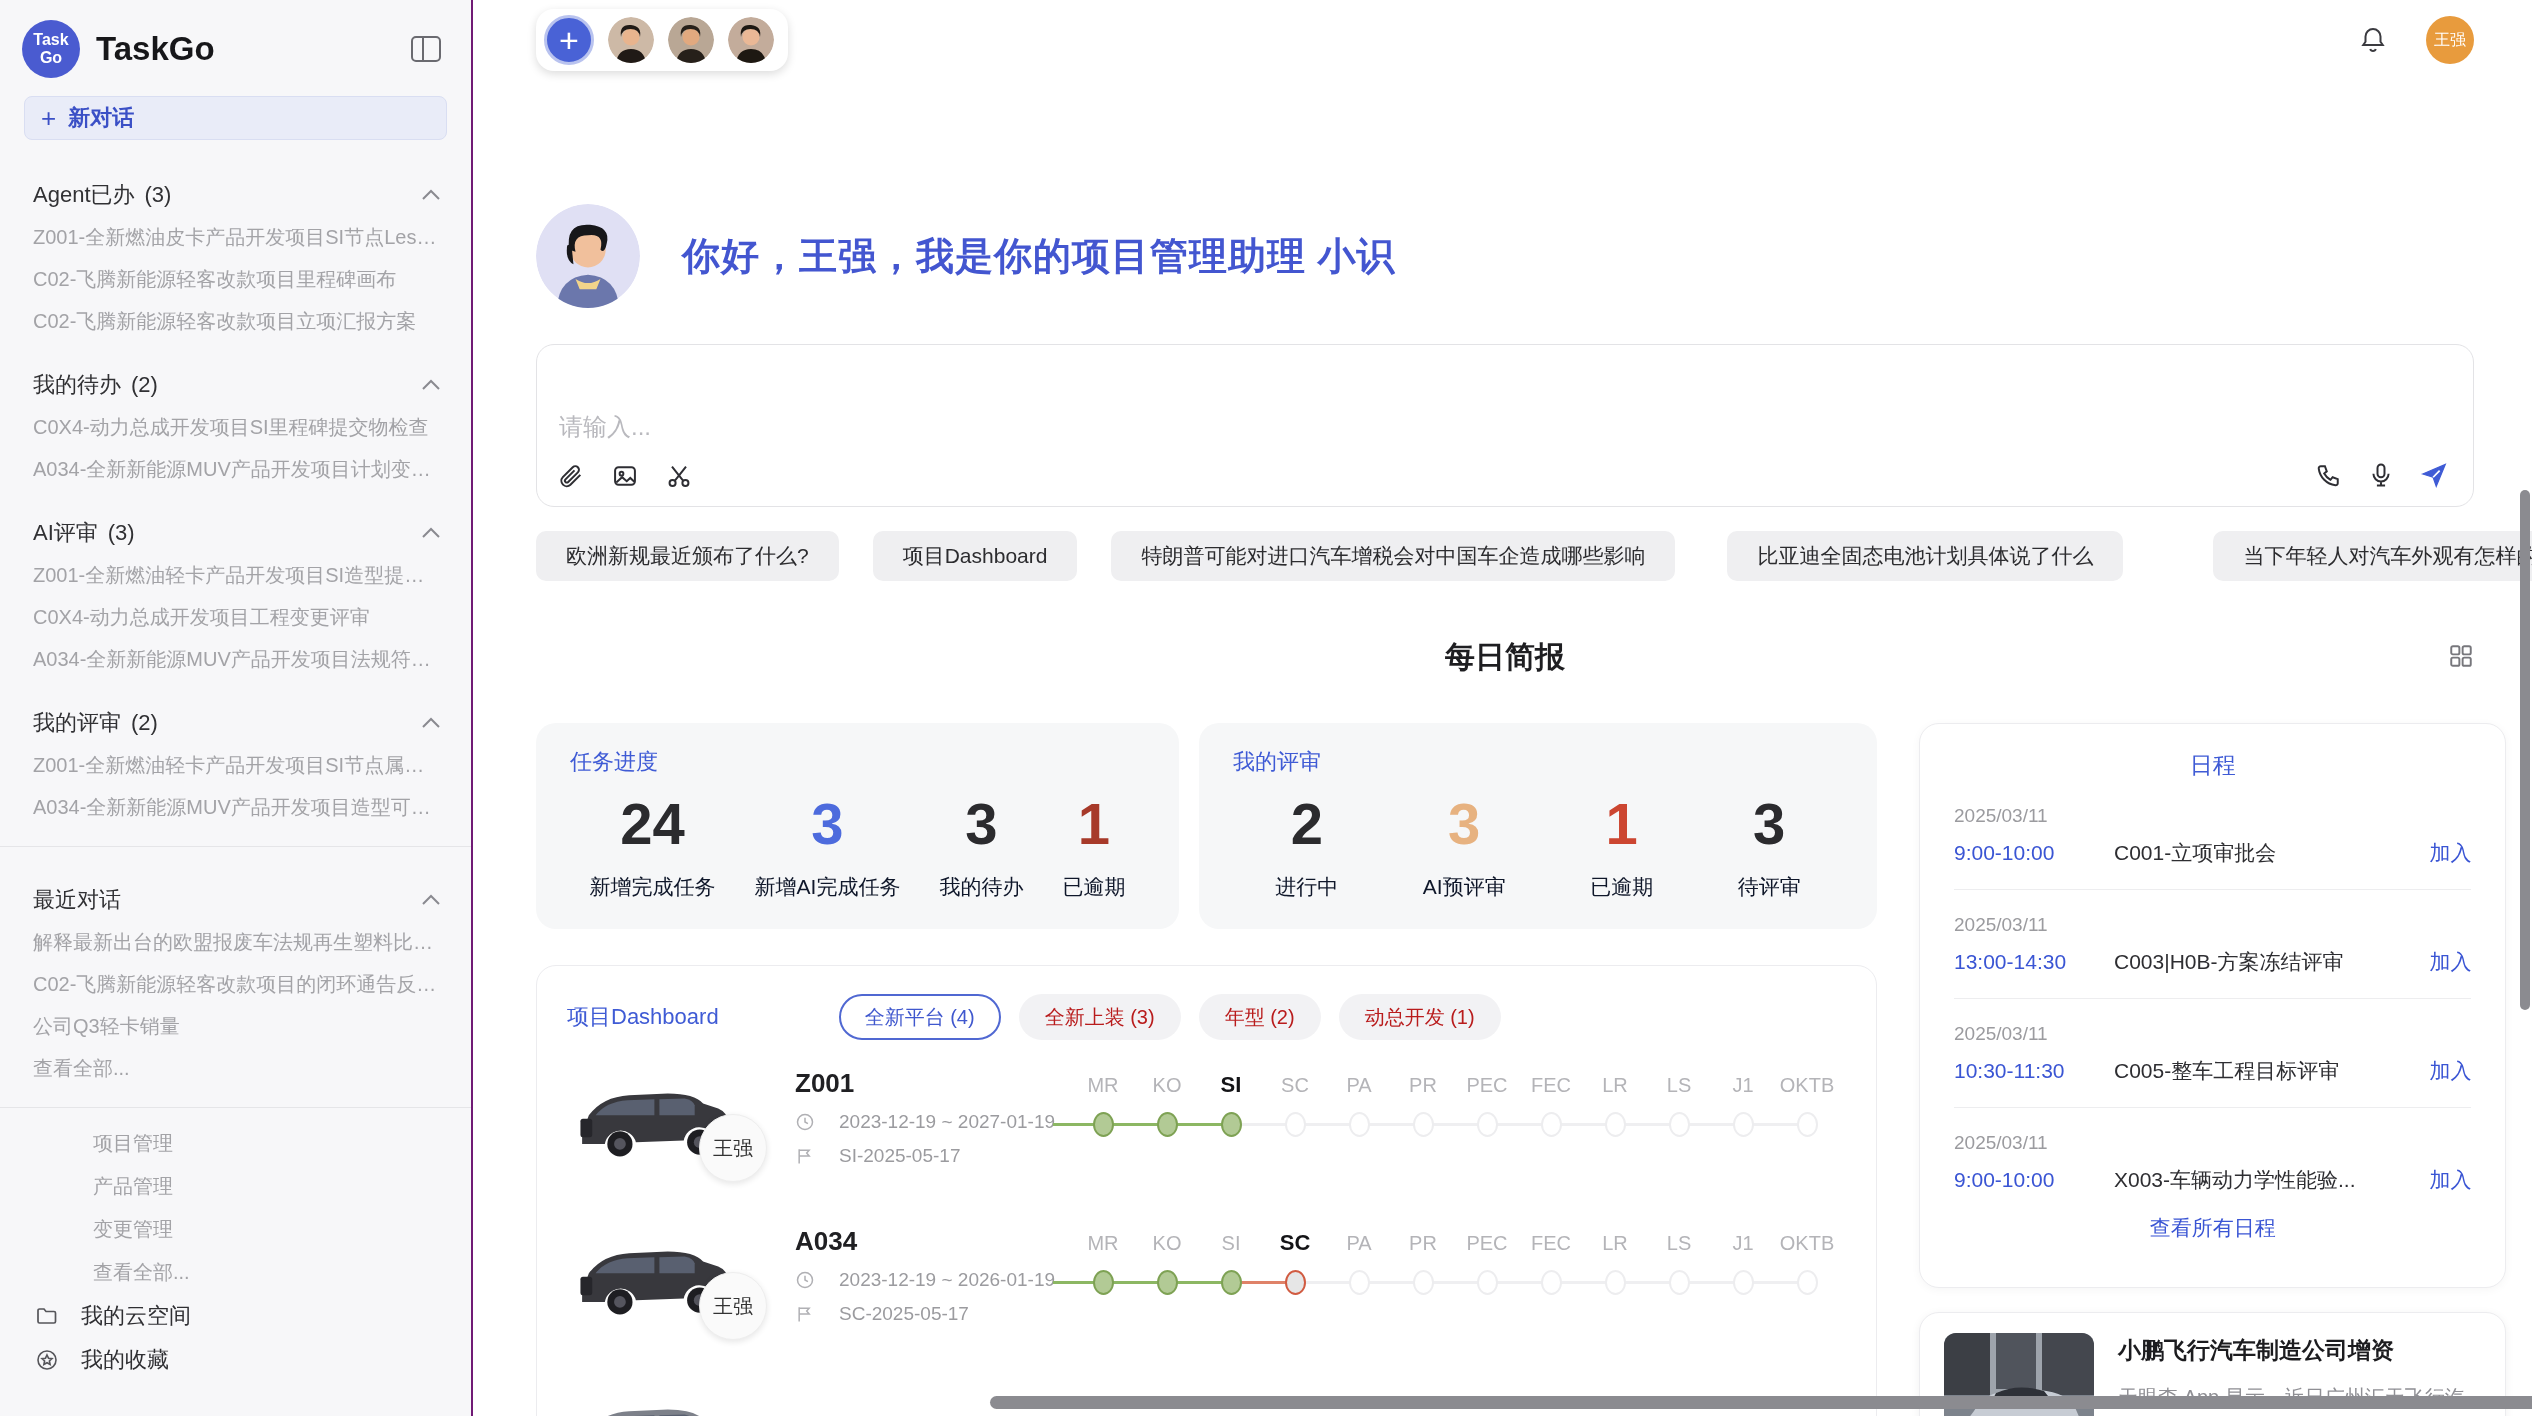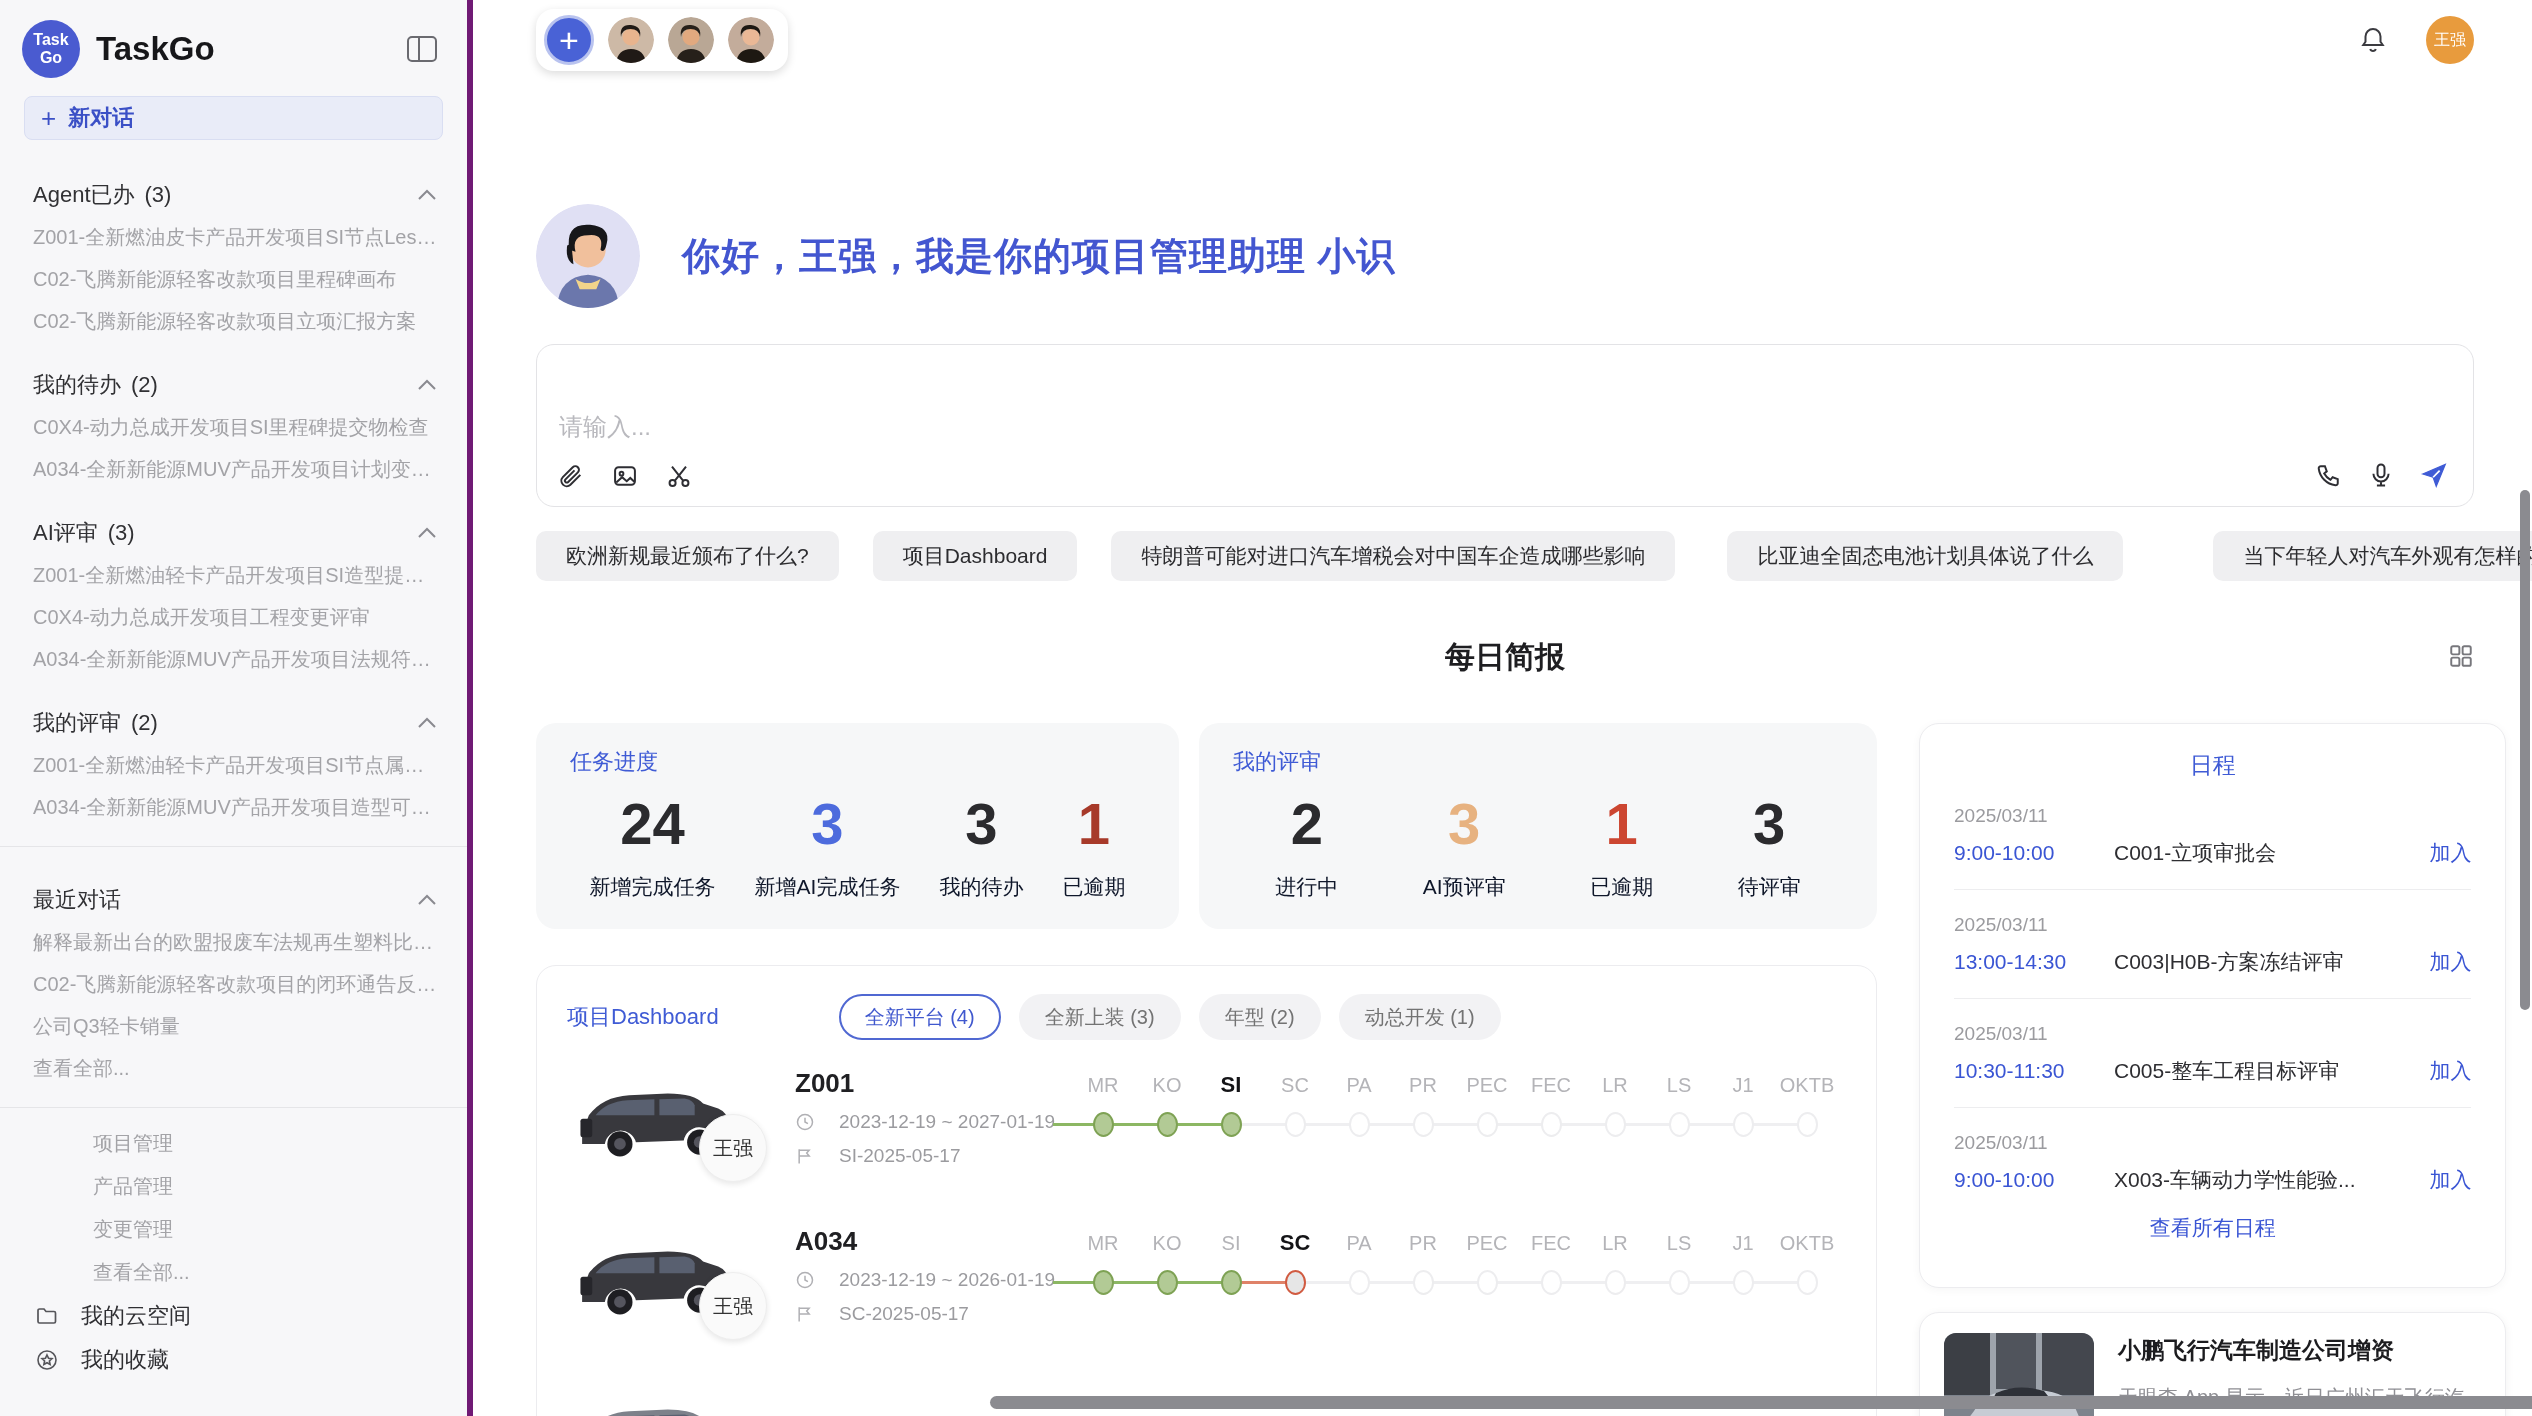--- a/index.html
+++ b/index.html
@@ -1,21 +1,21 @@
 <!DOCTYPE html>
 <html><head>
 <meta charset="utf-8">
 <style>
   * { margin:0; padding:0; box-sizing:border-box; }
   html,body { width:2532px; height:1416px; overflow:hidden; background:#fff;
     font-family:"Liberation Sans","DejaVu Sans",sans-serif; }
   .root { position:relative; width:2532px; height:1416px; display:flex; }
 
   
-  .sidebar { width:473px; height:100%; background:#f7f7f9; border-right:6px solid #701a75;
+  .sidebar { width:473px; height:100%; background:#f7f7f9; border-right:2px solid #701a75;
     padding:18px 0 0 0; flex:0 0 473px; overflow:hidden; }
   .side-head { display:flex; align-items:center; padding:0 30px 0 22px; height:62px; }
   .logo { width:58px; height:58px; border-radius:50%; background:#4a5bd0; color:#fff;
     display:flex; flex-direction:column; align-items:center; justify-content:center;
     font-size:16px; line-height:18px; font-weight:600; }
   .app-title { font-size:33px; font-weight:700; color:#17171a; margin-left:16px; flex:1; }
   .collapse-btn { width:30px; height:26px; border:2px solid #6a6a70; border-radius:5px; position:relative; cursor:pointer; }
   .collapse-btn::after { content:""; position:absolute; left:9px; top:0; bottom:0; width:2px; background:#6a6a70; }
   .new-chat { margin:16px 24px 10px 24px; height:44px; background:#e9ecf8; border:1px solid #d9def2;
     border-radius:8px; display:flex; align-items:center; padding:0 16px; color:#3b50c6;
@@ -85,21 +85,21 @@
   .stat-item { text-align:center; }
   .stat-val { font-size:58px; font-weight:700; line-height:78px;text-align:center; }
   .stat-lab { font-size:21px; color:#0f172a; margin-top:10px; }
 
   .dash-card { margin-top:36px; background:#fff; border:1px solid #ececef; border-radius:20px;
     height:480px; padding:28px 30px 0 30px; overflow:hidden; }
   .dash-head { display:flex; align-items:center; }
   .dash-title { color:#3f5bd5; font-size:22px; margin-right:120px; }
   .tabs { display:flex; gap:18px; }
   .tab { height:46px; border-radius:23px; display:flex; align-items:center; padding:0 24px;
-    font-size:20px; background:#f2f2f4; color:#737373; border:2px solid transparent; cursor:pointer; }
+    font-size:20px; background:#f2f2f4; color:#b91c1c; border:2px solid transparent; cursor:pointer; }
   .tab.active { background:#fff; border-color:#5068d2; color:#4058ce; }
 
   .proj-row { display:flex; align-items:flex-start; margin-top:26px; height:132px; }
   .proj-img { width:168px; height:102px; flex:0 0 168px; }
   .owner-badge { width:68px; height:68px; border-radius:50%; background:#fafafa; border:1px solid #eee;
     box-shadow:0 2px 6px rgba(0,0,0,.10); display:flex; align-items:center; justify-content:center;
     font-size:20px; color:#333; margin:48px 0 0 -36px; z-index:2; position:relative; }
   .proj-info { margin-left:28px; width:268px; }
   .proj-name { font-size:26px; font-weight:700; color:#202023; margin-top:2px; }
   .proj-meta { display:flex; align-items:center; gap:24px; color:#9b9b9f; font-size:19px; margin-top:12px; }

